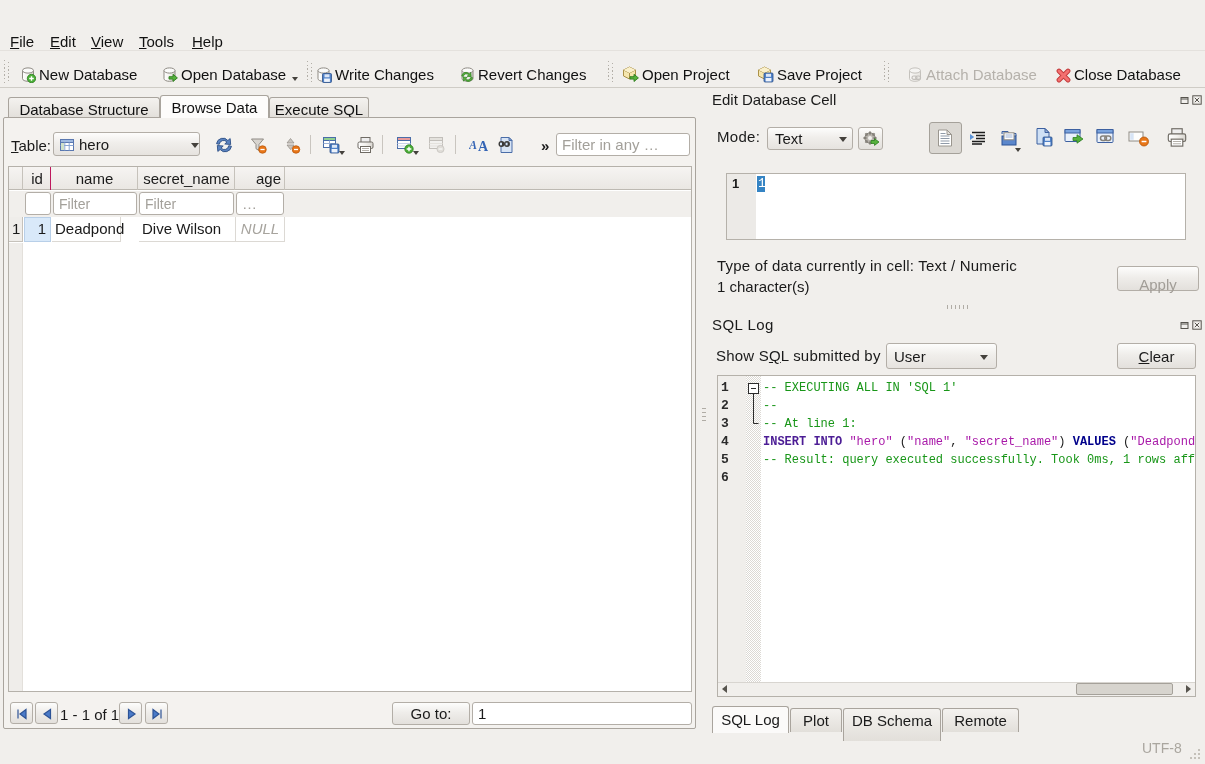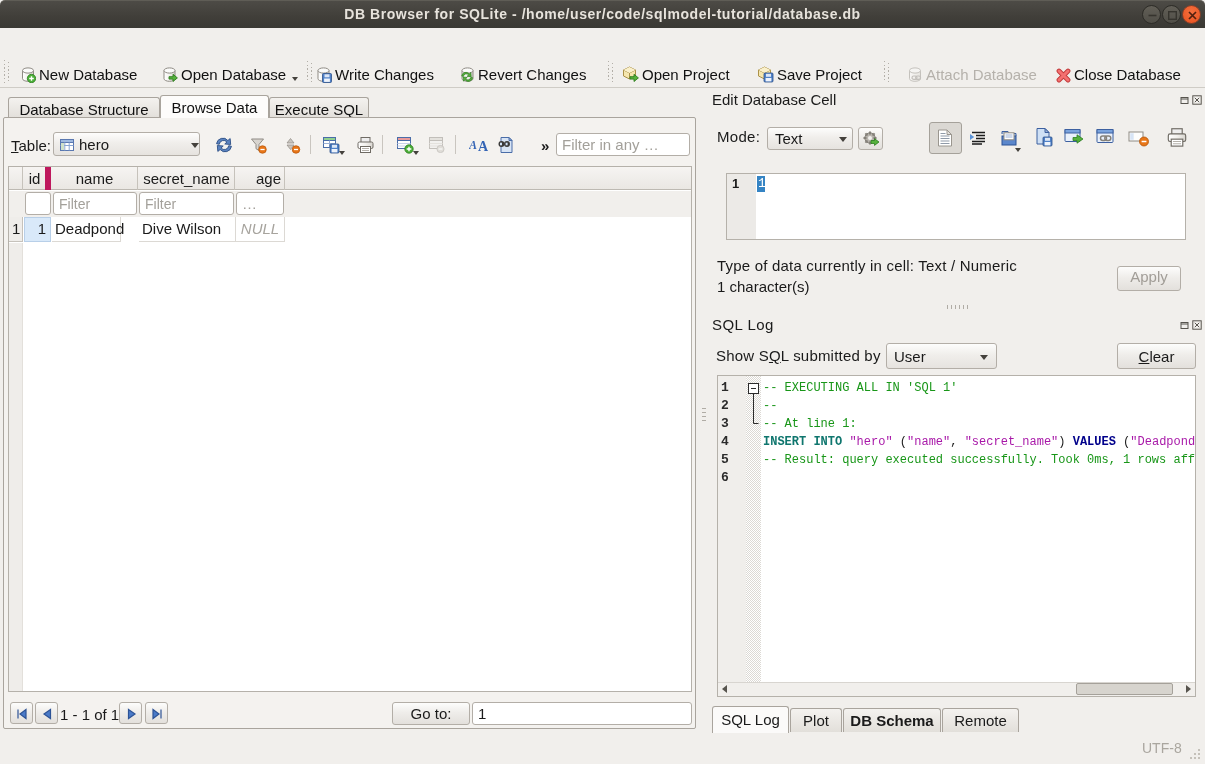--- a/index.html
+++ b/index.html
@@ -47,33 +47,28 @@
 .input { background:#fff; border:1px solid #b3aea7; border-radius:3px; }
 .combo { background:linear-gradient(#fdfdfc,#f0eeeb 45%,#e6e3df); border:1px solid #b3aea7; border-radius:3px; }
 .carrow { position:absolute; width:0; height:0; border-left:4px solid transparent; border-right:4px solid transparent; border-top:5px solid #44413c; }
 
 
 #utf8 { position:absolute; left:1142px; top:740px; color:#aaa69f; font-size:14px; }
 </style>
 </head>
 <body>
 <div id="win">
-  <div id="titlebar">
-    <div id="titletext">DB Browser for SQLite - /home/user/code/sqlmodel-tutorial/database.db</div>
-    <div class="wbtn min"><svg width="19" height="19" viewBox="0 0 19 19">
-          <path d="M5.5 9.5 h8" stroke="#36342e" stroke-width="1.6"></path>
-        </svg></div>
-    <div class="wbtn max"><svg width="19" height="19" viewBox="0 0 19 19">
-          <rect x="5.7" y="5.7" width="7.6" height="7.6" fill="none" stroke="#36342e" stroke-width="1.4"></rect>
-        </svg></div>
-    <div class="wbtn close"><svg width="19" height="19" viewBox="0 0 19 19">
-          <path d="M6 6 l7 7 M13 6 l-7 7" stroke="#53200f" stroke-width="1.7"></path>
-        </svg></div>
-  </div>
-
+
+  <div id="menubar">
+    <span class="mitem" style="left:10px"><u>F</u>ile</span>
+    <span class="mitem" style="left:50px"><u>E</u>dit</span>
+    <span class="mitem" style="left:91px"><u>V</u>iew</span>
+    <span class="mitem" style="left:139px"><u>T</u>ools</span>
+    <span class="mitem" style="left:192px"><u>H</u>elp</span>
+  </div>
 
   <div id="toolbar">
     <svg width="0" height="0" style="position:absolute">
       <defs>
         <linearGradient id="cylg" x1="0" y1="0" x2="1" y2="0">
           <stop offset="0" stop-color="#ffffff"></stop>
             <stop offset=".5" stop-color="#f2f1ee"></stop>
             <stop offset="1" stop-color="#d8d5cf"></stop>
         </linearGradient>
         <linearGradient id="cylgy" x1="0" y1="0" x2="1" y2="0">
@@ -263,21 +258,21 @@
   </svg>
   <span class="abs" style="left:541px; top:137px; font-weight:bold; font-size:15px;">»</span>
   <div class="input abs" style="left:556px; top:133px; width:134px; height:23px;">
     <span class="abs" style="left:5px; top:2px; color:#a3a09a;">Filter in any …</span>
   </div>
 
   <div class="abs" style="left:8px; top:166px; width:684px; height:526px; border:1px solid #b5b1aa; background:#fff;">
 
     <div class="abs" style="left:0; top:0; width:682px; height:23px; background:linear-gradient(#f6f4f2,#eae7e3); border-bottom:1px solid #bdb9b2;"></div>
     <div class="abs" style="left:0; top:0; width:14px; height:23px; border-right:1px solid #c6c2bb;"></div>
-    <div class="abs" style="left:15px; top:0; width:27px; height:23px; border-right:6px solid #be185d; text-align:center; padding-top:3px;">id</div>
+    <div class="abs" style="left:15px; top:0; width:27px; height:23px; border-right:1px solid #be185d; text-align:center; padding-top:3px;">id</div>
     <div class="abs" style="left:43px; top:0; width:86px; height:23px; border-right:1px solid #c6c2bb; text-align:center; padding-top:3px;">name</div>
     <div class="abs" style="left:130px; top:0; width:96px; height:23px; border-right:1px solid #c6c2bb; text-align:center; padding-top:3px;">secret_name</div>
     <div class="abs" style="left:227px; top:0; width:49px; height:23px; border-right:1px solid #c6c2bb; text-align:center; padding-top:3px;padding-left:17px;">age</div>
 
     <div class="abs" style="left:0; top:24px; width:682px; height:26px; background:#f1efec;"></div>
     <div class="input abs" style="left:16px; top:25px; width:26px; height:23px;"></div>
     <div class="input abs" style="left:44px; top:25px; width:84px; height:23px;">
         <span class="abs" style="left:5px; top:3px; color:#a3a09a; font-size:14px;">Filter</span>
       </div>
     <div class="input abs" style="left:130px; top:25px; width:95px; height:23px;">
@@ -396,21 +391,21 @@
 
   <div class="abs" style="left:726px; top:173px; width:460px; height:67px; border:1px solid #b5b1aa; background:#fff;">
     <div class="abs" style="left:0; top:0; width:29px; height:65px; background:#eceae7;"></div>
     <span class="abs" style="left:5px; top:2px; font-weight:bold; font-size:13px;">1</span>
     <div class="abs" style="left:30px; top:2px; width:8px; height:16px; background:#3584c4;"></div>
     <span class="abs" style="left:31px; top:2px; color:#fff; font-family:'Liberation Mono',monospace; font-size:13px;">1</span>
   </div>
 
   <span class="abs" style="left:717px; top:257px; letter-spacing:.2px;">Type of data currently in cell: Text / Numeric</span>
   <span class="abs" style="left:717px; top:278px;">1 character(s)</span>
-  <div class="btn abs" style="left:1117px; top:266px; width:64px; height:25px; text-align:center; padding-top:1px; color:#a19d97;">Apply</div>
+  <div class="btn abs" style="left:1117px; top:266px; width:82px; height:25px; text-align:center; padding-top:9px; color:#a19d97;">Apply</div>
 
   <div class="abs" style="left:947px; top:305px; width:22px; height:4px; background:repeating-linear-gradient(90deg,#b0aca5 0 1px, transparent 1px 4px);"></div>
 
   <span class="abs" style="left:712px; top:316px; font-size:15px; letter-spacing:.45px;">SQL Log</span>
   <svg class="abs" style="left:1180px; top:320px" width="10" height="10" viewBox="0 0 10 10">
       <rect x="1" y="2.5" width="7" height="6" fill="none" stroke="#57544e"></rect>
       <path d="M1 4 h7" stroke="#57544e"></path>
     </svg>
   <svg class="abs" style="left:1192px; top:320px" width="10" height="10" viewBox="0 0 10 10">
       <rect x="0.8" y="0.8" width="8.4" height="8.4" fill="none" stroke="#57544e"></rect>
@@ -441,36 +436,36 @@
 
     <svg class="abs" style="left:28px; top:0" width="15" height="60" viewBox="0 0 15 60">
       <rect x="2.5" y="7.5" width="10" height="10" fill="#fff" stroke="#2b2b2b"></rect>
       <path d="M5 12.5 h5" stroke="#2b2b2b"></path>
       <path d="M7.5 17.5 V47.5 h5" stroke="#2b2b2b" fill="none"></path>
     </svg>
 
     <pre class="abs" style="left:45px; top:3px; font-family:'Liberation Mono',monospace; font-size:12px; line-height:18px; width:434px; overflow:hidden;"><span style="color:#189618">-- EXECUTING ALL IN 'SQL 1'</span>
 <span style="color:#189618">--</span>
 <span style="color:#189618">-- At line 1:</span>
-<b style="color:#0f766e">INSERT INTO</b> <span style="color:#a818a8">"hero"</span> (<span style="color:#a818a8">"name"</span>, <span style="color:#a818a8">"secret_name"</span>) <b style="color:#00008b">VALUES</b> (<span style="color:#a818a8">"Deadpond</span>
+<b style="color:#4c1d95">INSERT INTO</b> <span style="color:#a818a8">"hero"</span> (<span style="color:#a818a8">"name"</span>, <span style="color:#a818a8">"secret_name"</span>) <b style="color:#00008b">VALUES</b> (<span style="color:#a818a8">"Deadpond</span>
 <span style="color:#189618">-- Result: query executed successfully. Took 0ms, 1 rows aff</span></pre>
 
     <div class="abs" style="left:0; top:306px; width:477px; height:14px; background:#f1efec; border-top:1px solid #d8d5d0;"></div>
     <div class="abs" style="left:358px; top:307px; width:97px; height:12px; background:#d7d4ce; border:1px solid #a5a19a; border-radius:2px;"></div>
     <svg class="abs" style="left:3px; top:309px" width="8" height="8" viewBox="0 0 8 8">
         <path d="M6 0 L1 4 l5 4 z" fill="#57544e"></path>
       </svg>
     <svg class="abs" style="left:466px; top:309px" width="8" height="8" viewBox="0 0 8 8">
         <path d="M2 0 L7 4 l-5 4 z" fill="#57544e"></path>
       </svg>
   </div>
 
   <div class="abs" style="left:712px; top:706px; width:77px; height:27px; background:#fbfaf9; border:1px solid #a9a49d; border-bottom:none; border-radius:3px 3px 0 0; text-align:center; padding-top:4px;">SQL Log</div>
   <div class="abs" style="left:790px; top:708px; width:52px; height:24px; background:linear-gradient(#f4f2ef,#e2dfda); border:1px solid #a9a49d; border-bottom:none; border-radius:3px 3px 0 0; text-align:center; padding-top:3px;">Plot</div>
-  <div class="abs" style="left:843px; top:708px; width:98px; height:24px; background:linear-gradient(#f4f2ef,#e2dfda); border:1px solid #a9a49d; border-bottom:none; border-radius:3px 3px 0 0; text-align:center; padding-top:3px;font-weight:bold;">DB Schema</div>
+  <div class="abs" style="left:843px; top:708px; width:98px; height:33px; background:linear-gradient(#f4f2ef,#e2dfda); border:1px solid #a9a49d; border-bottom:none; border-radius:3px 3px 0 0; text-align:center; padding-top:3px;">DB Schema</div>
   <div class="abs" style="left:942px; top:708px; width:77px; height:24px; background:linear-gradient(#f4f2ef,#e2dfda); border:1px solid #a9a49d; border-bottom:none; border-radius:3px 3px 0 0; text-align:center; padding-top:3px;">Remote</div>
 
   <svg class="abs" style="left:1188px; top:748px" width="13" height="13" viewBox="0 0 13 13">
     <g fill="#c5c1ba">
         <rect x="10" y="1" width="2" height="2"></rect>
         <rect x="6" y="5" width="2" height="2"></rect>
         <rect x="10" y="5" width="2" height="2"></rect>
         <rect x="2" y="9" width="2" height="2"></rect>
         <rect x="6" y="9" width="2" height="2"></rect>
         <rect x="10" y="9" width="2" height="2"></rect>

